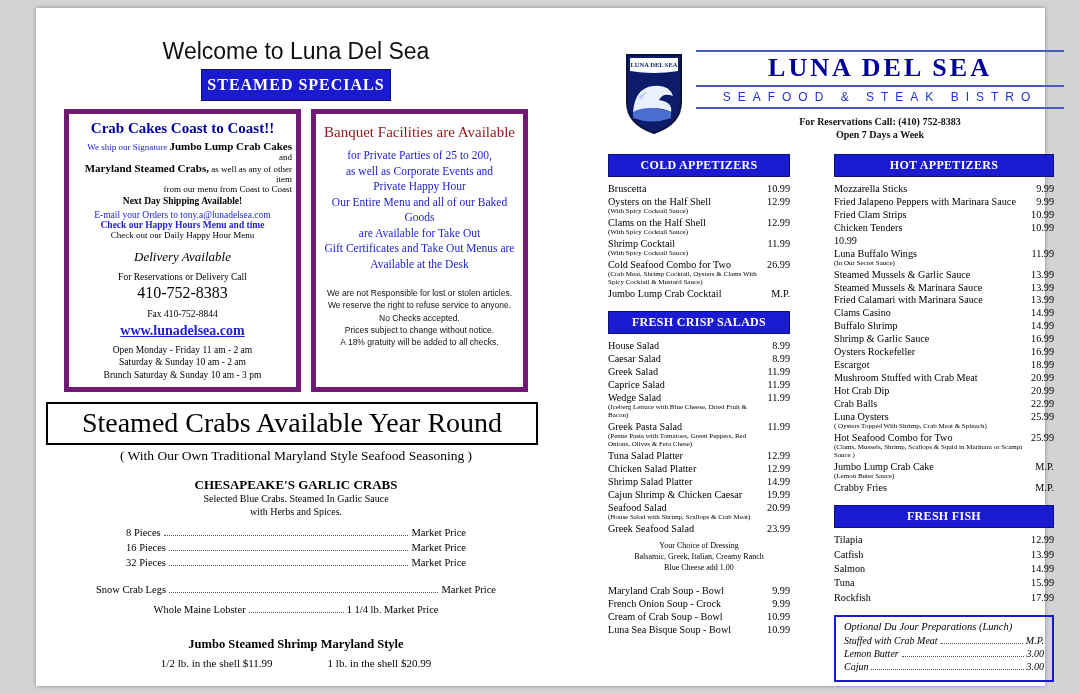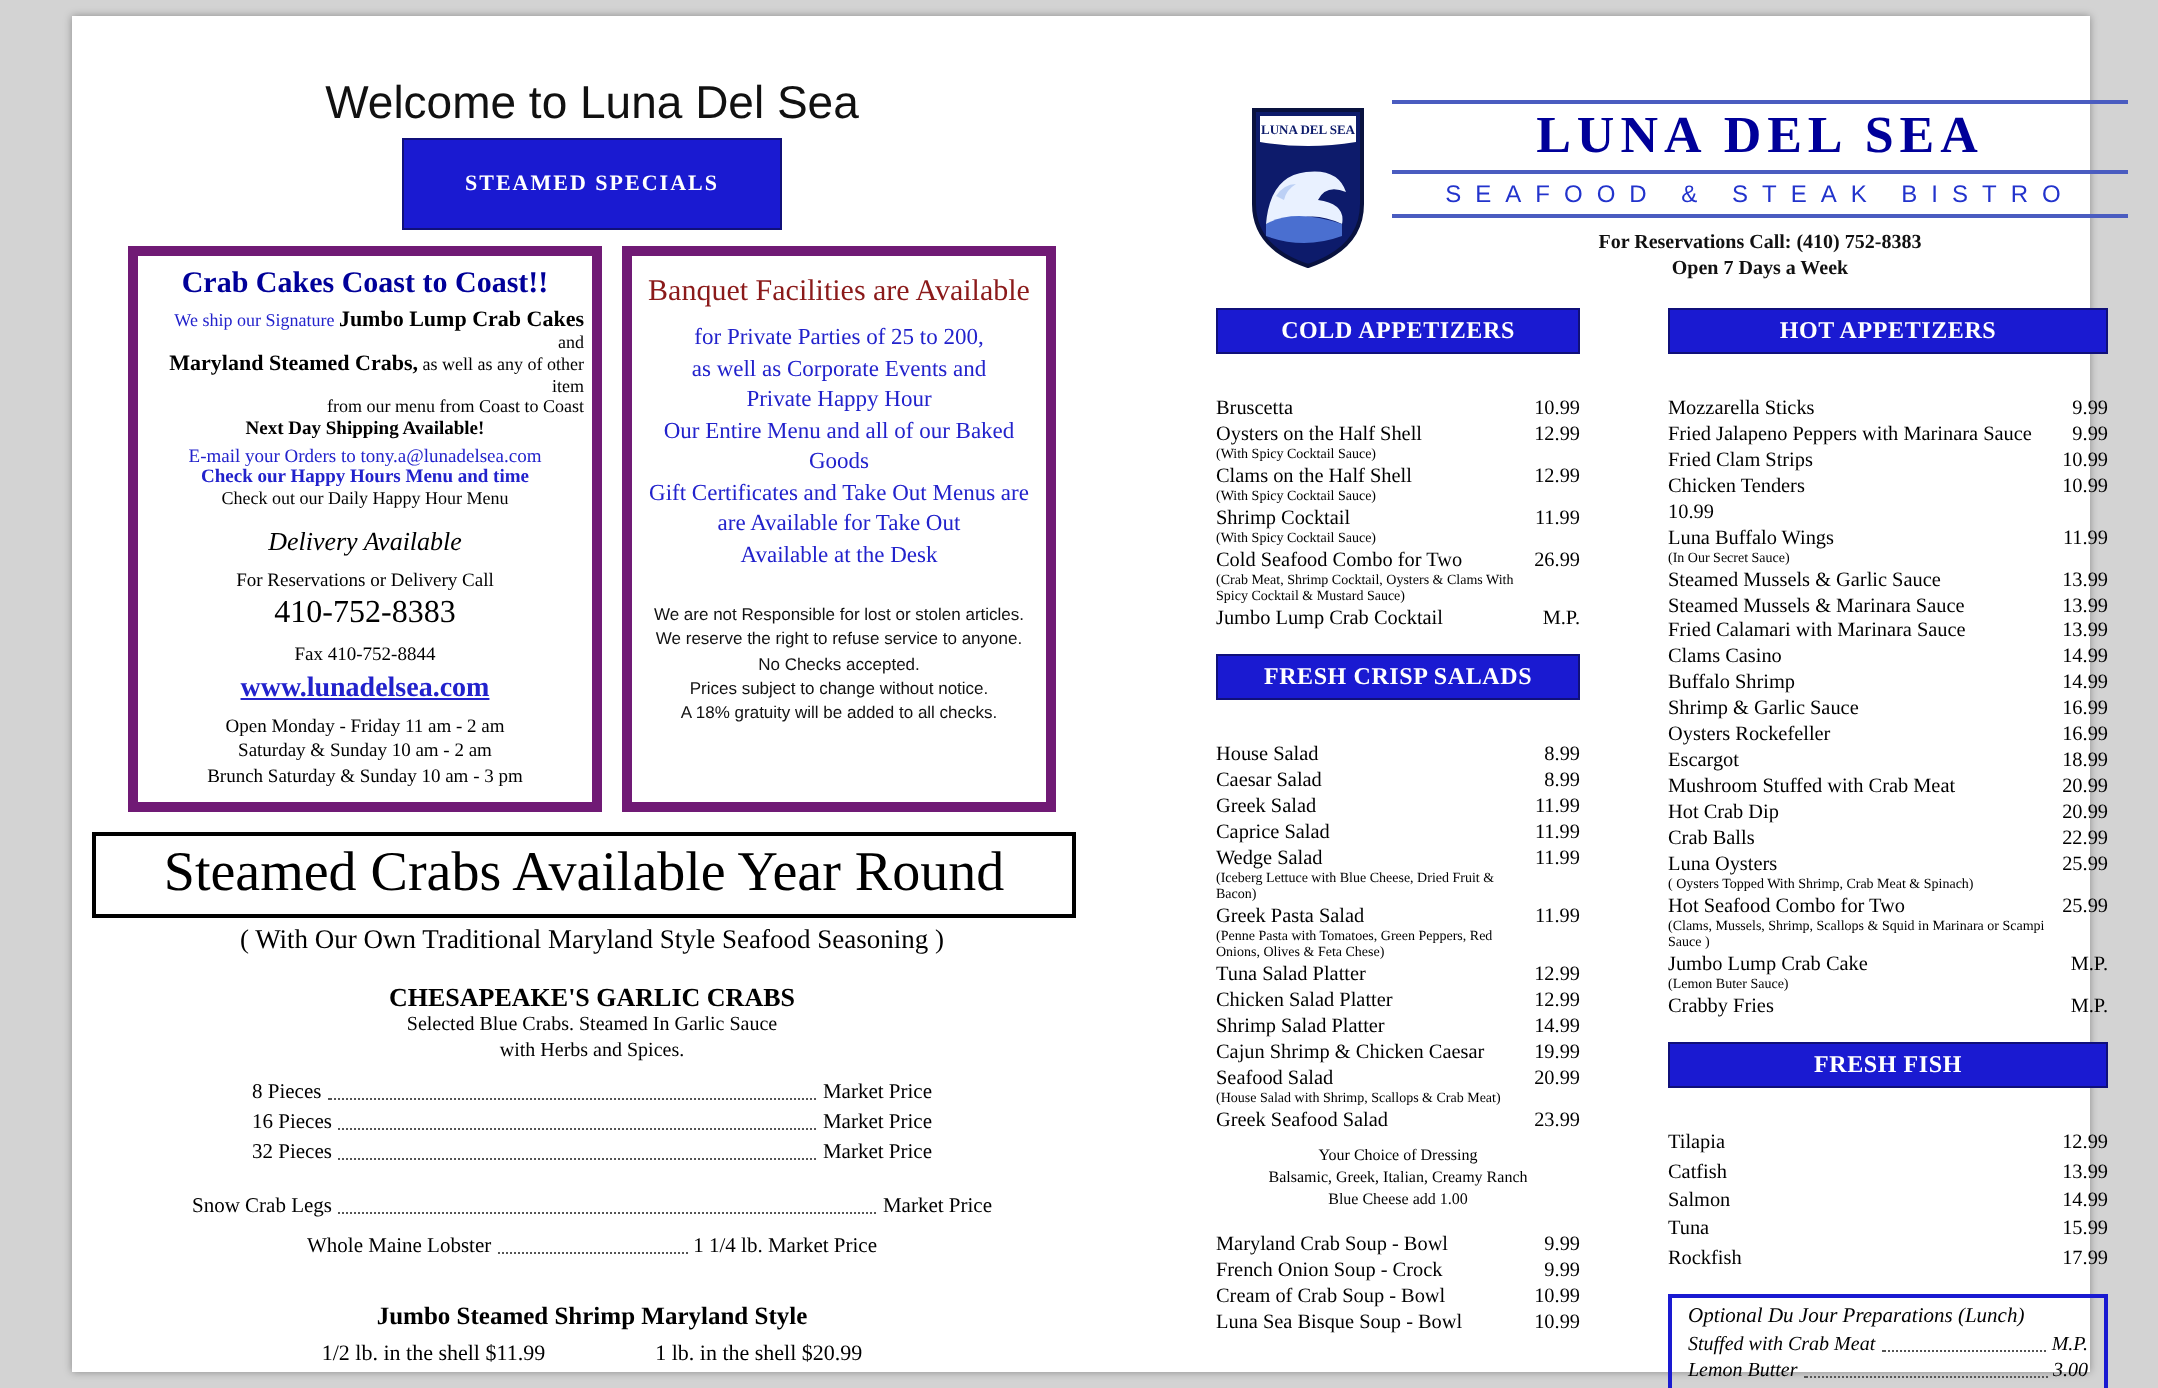--- a/index.html
+++ b/index.html
@@ -7,21 +7,21 @@
   body { font-family:"Liberation Serif", serif; }
   .canvas { position:relative; width:1079px; height:694px; background:#d3d3d3; overflow:hidden; }
   .sheet { position:absolute; left:36px; top:8px; width:1009px; height:678px; background:#ffffff; box-shadow:0 0 4px rgba(0,0,0,.35); }
   .page { position:absolute; }
   .page-left { left:10px; top:30px; width:500px; }
   .page-right { left:572px; top:42px; width:456px; }
 
   
   .welcome { font-family:"Liberation Sans", sans-serif; font-size:23px; color:#111; text-align:center; }
   .banner { background:#1a1ad1; color:#fff; font-weight:bold; text-align:center; border:1px solid #10107a; }
-  .specials-banner { width:190px; margin:4px auto 0; font-size:11px; letter-spacing:1px; padding:16px 0; }
+  .specials-banner { width:190px; margin:4px auto 0; font-size:16px; letter-spacing:1px; padding:6px 0; }
 
   .boxes { display:flex; gap:10px; margin:8px 0 0 18px; width:464px; }
   .box { border:5px solid #701a75; min-height:225px; text-align:center; }
   .crab-box { width:237px; padding:6px 4px; }
   .banquet-box { flex:1; padding:8px 6px; }
 
   .cb-title { font-size:15px; font-weight:bold; color:#000099; margin-bottom:3px; }
   .t-xs { font-size:9px;text-align:right; }
   .t-blue { color:#2222cc; }
   .t-serif-bold { font-weight:bold; font-size:11px; }
@@ -66,21 +66,21 @@
   .brand-name { font-size:26px; font-weight:bold; color:#000099; letter-spacing:3px; padding:1px 0 2px; }
   .brand-tagline { font-family:"Liberation Sans", sans-serif; font-size:12px; color:#2233cc; letter-spacing:7px; padding:3px 0; }
   .brand-res { font-size:10px; font-weight:bold; margin-top:7px; color:#111; }
   .brand-open { font-size:10px; font-weight:bold; margin-top:2px; color:#111; }
 
   .menu-grid { display:flex; margin-top:14px; }
   .col-left { width:182px; }
   .col-right { width:220px; margin-left:44px; }
 
   .sec { margin-bottom:12px; }
-  .sec-banner { font-size:12px; letter-spacing:.3px; padding:3px 0; margin-bottom:22px; }
+  .sec-banner { font-size:12px; letter-spacing:.3px; padding:3px 0; margin-bottom:6px; }
   .mi { display:flex; align-items:flex-start; margin-bottom:1.5px; }
   .mi-main { flex:1; padding-right:4px; }
   .mi-name { font-size:10.2px; line-height:1.12; color:#000; }
   .mi-desc { font-size:7px; line-height:1.15; color:#000; }
   .mi-price { font-size:10.2px; line-height:1.12; white-space:nowrap; }
   .fish .mi { margin-bottom:3px; }
 
   .dressing { text-align:center; font-size:8px; line-height:1.35; margin-top:7px; }
 
   .opt-box { border:2px solid #1a1ad1; padding:4px 8px 6px; margin-top:8px; font-style:italic; }
@@ -129,22 +129,22 @@
         </div>
 
         <div class="box banquet-box">
           <div class="bq-title">Banquet Facilities are Available</div>
           <div class="bq-lines">
 
           <div>for Private Parties of 25 to 200,</div>
               <div>as well as Corporate Events and</div>
               <div>Private Happy Hour</div>
               <div>Our Entire Menu and all of our Baked Goods</div>
+              <div>are Available for Take Out</div>
               <div>Gift Certificates and Take Out Menus are</div>
-              <div>are Available for Take Out</div>
               <div>Available at the Desk</div>
             </div>
           <div class="bq-disc">
 
           <div>We are not Responsible for lost or stolen articles.</div>
               <div>We reserve the right to refuse service to anyone.</div>
               <div>No Checks accepted.</div>
               <div>Prices subject to change without notice.</div>
               <div>A 18% gratuity will be added to all checks.</div>
             </div>

